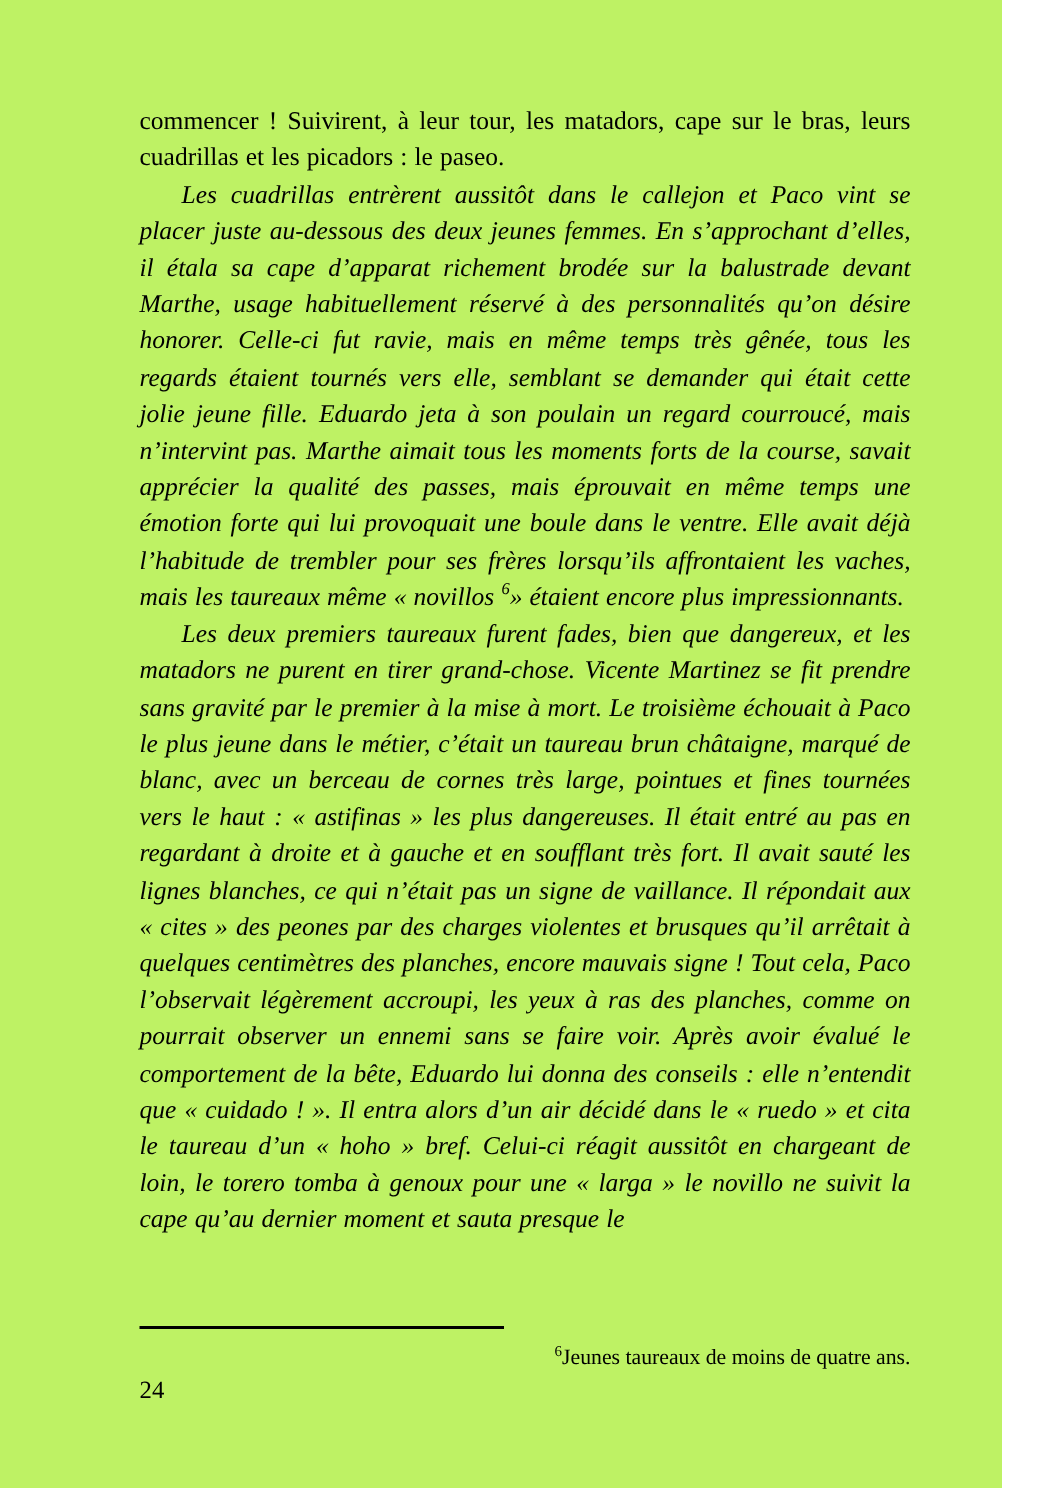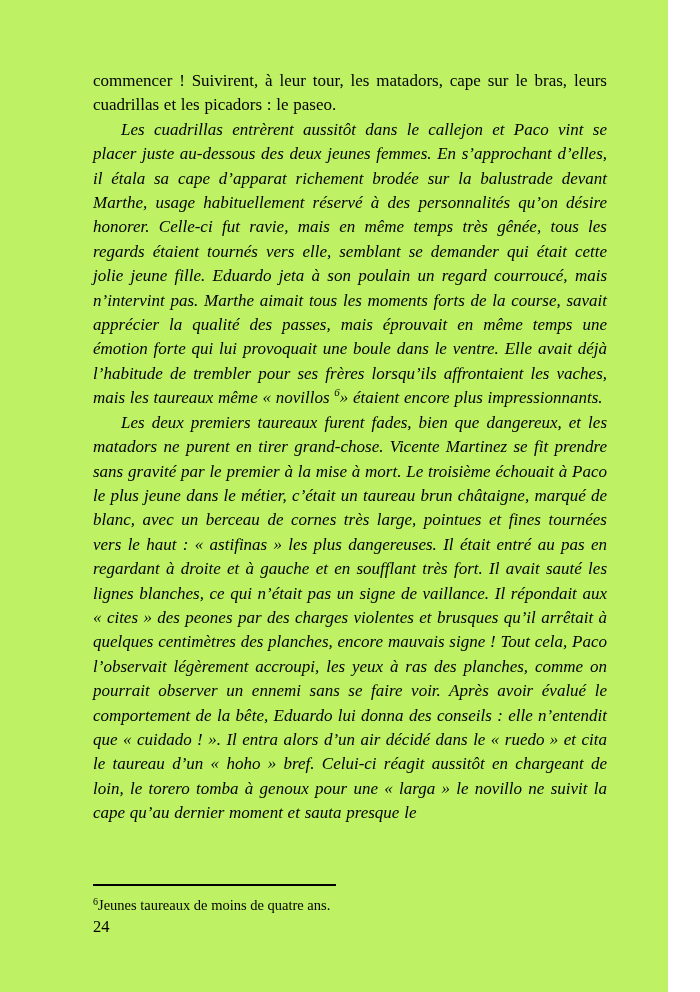--- a/index.html
+++ b/index.html
@@ -49,21 +49,21 @@
     height: 0;
     border-top: 2px solid #000000;
   }
   .footnote {
     position: absolute;
     left: 93px;
     top: 895px;
     width: 514px;
     font-size: 14.5px;
     line-height: 20px;
-    text-align: left;
+    text-align: right;
   }
   .footnote sup.fnref {
     font-size: 10px;
     top: -5px;
   }
   .page-number {
     position: absolute;
     left: 93px;
     top: 916px;
     font-size: 16.5px;

